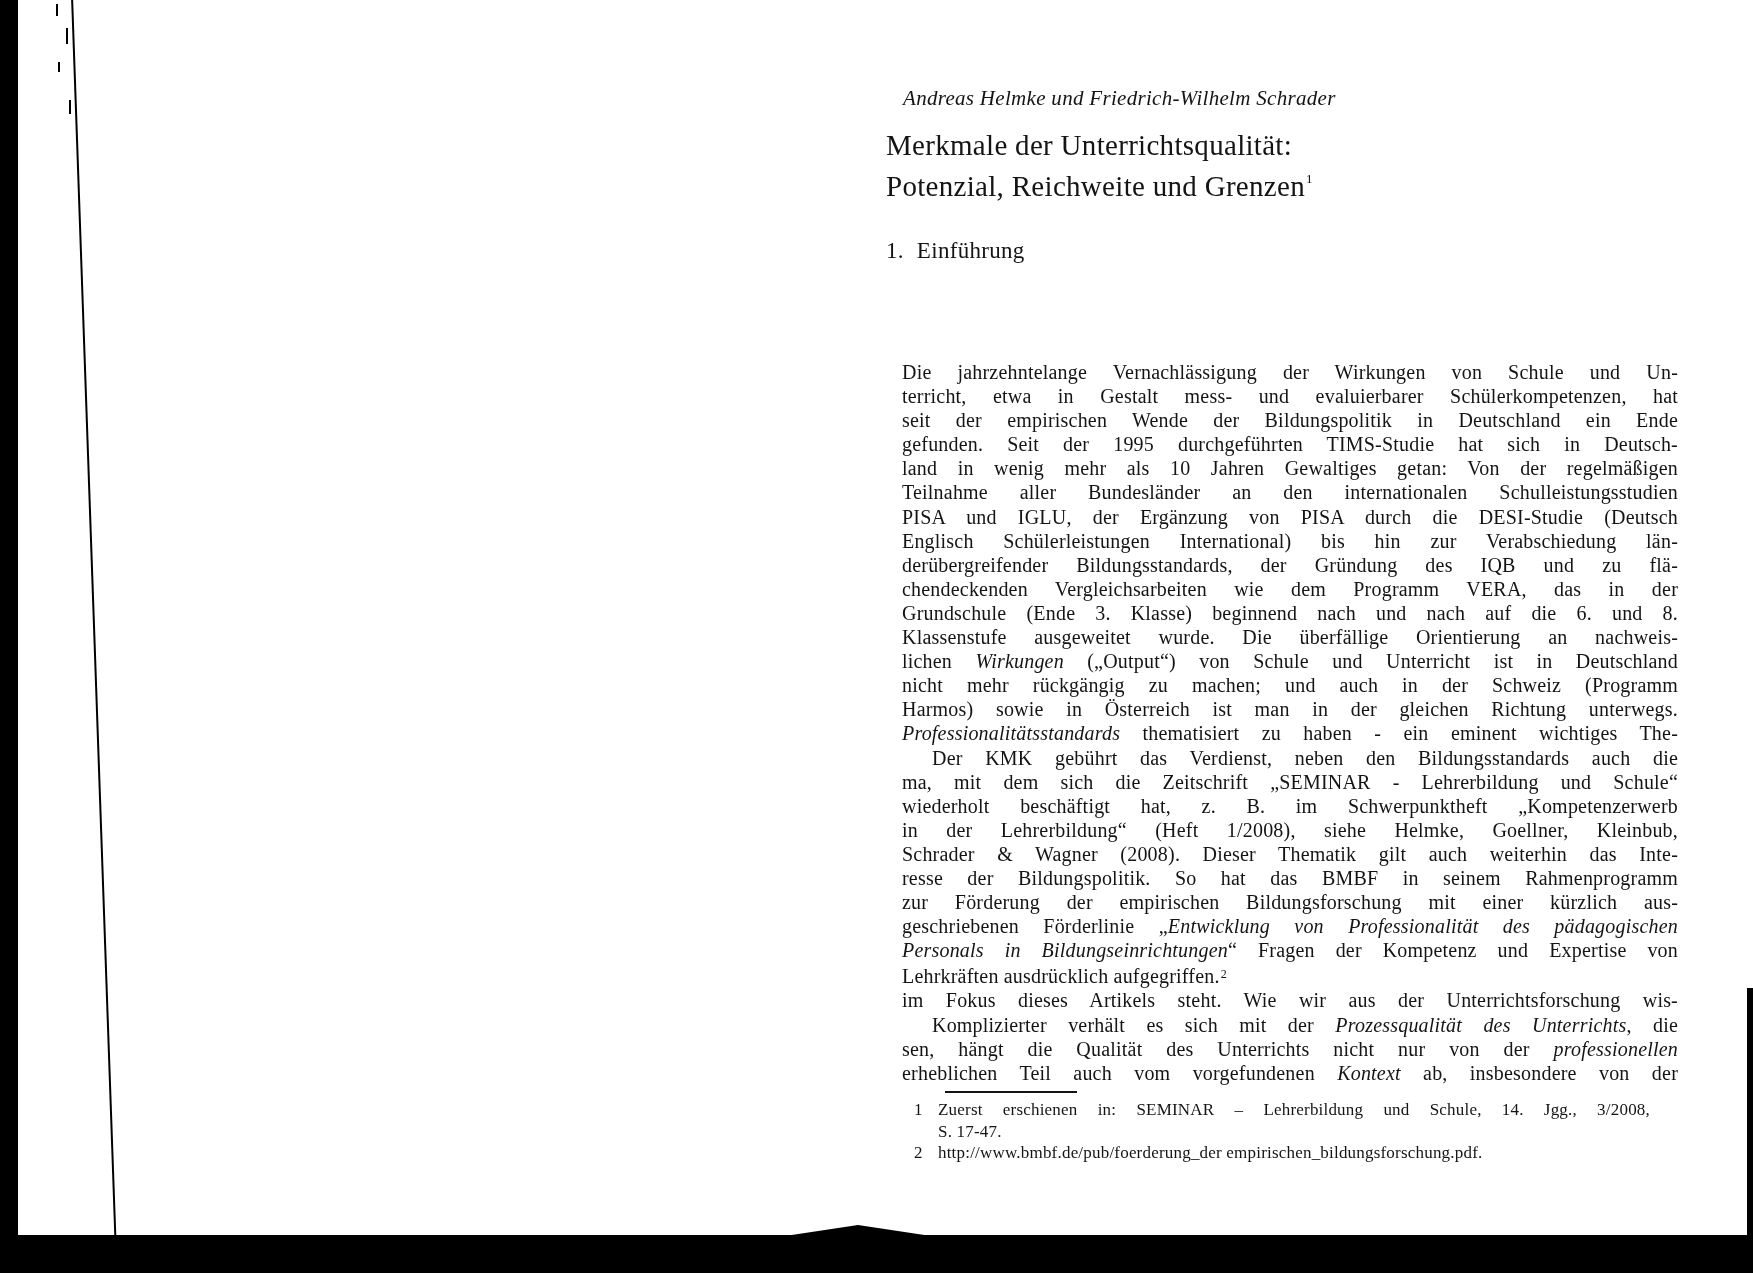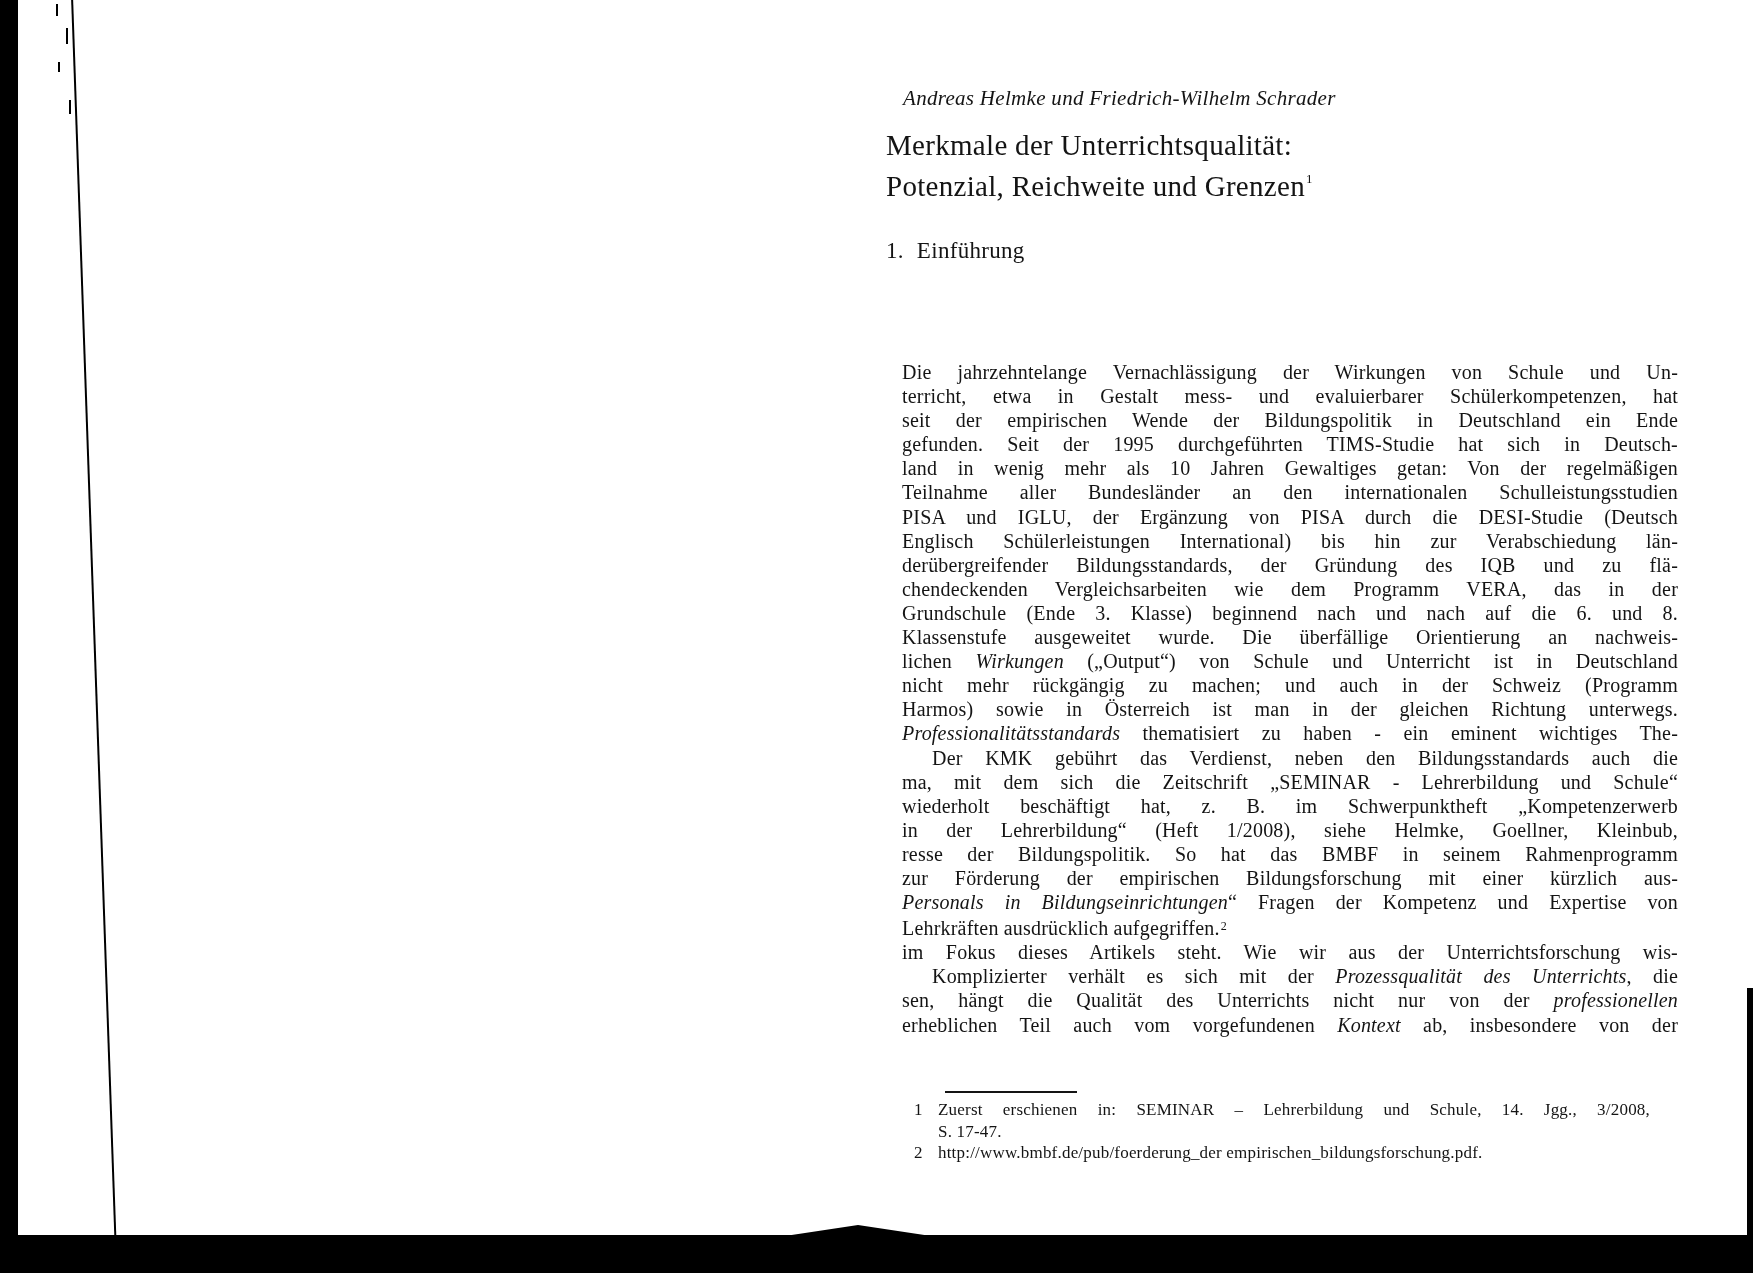--- a/index.html
+++ b/index.html
@@ -87,22 +87,24 @@
         <div class="line j"><span>Grundschule (Ende 3. Klasse) beginnend nach und nach auf die 6. und 8.</span></div>
         <div class="line j"><span>Klassenstufe ausgeweitet wurde. Die überfällige Orientierung an nachweis-</span></div>
         <div class="line j"><span>lichen </span><span class="it">Wirkungen</span><span> („Output“) von Schule und Unterricht ist in Deutschland</span></div>
         <div class="line j"><span>nicht mehr rückgängig zu machen; und auch in der Schweiz (Programm</span></div>
         <div class="line j"><span>Harmos) sowie in Österreich ist man in der gleichen Richtung unterwegs.</span></div>
         <div class="line j"><span class="it">Professionalitätsstandards</span><span> thematisiert zu haben - ein eminent wichtiges The-</span></div>
         <div class="line j ind"><span>Der KMK gebührt das Verdienst, neben den Bildungsstandards auch die</span></div>
         <div class="line j"><span>ma, mit dem sich die Zeitschrift „SEMINAR - Lehrerbildung und Schule“</span></div>
         <div class="line j"><span>wiederholt beschäftigt hat, z. B. im Schwerpunktheft „Kompetenzerwerb</span></div>
         <div class="line j"><span>in der Lehrerbildung“ (Heft 1/2008), siehe Helmke, Goellner, Kleinbub,</span></div>
+        <div class="line j"><span>Schrader &amp; Wagner (2008). Dieser Thematik gilt auch weiterhin das Inte-</span></div>
         <div class="line j"><span>resse der Bildungspolitik. So hat das BMBF in seinem Rahmenprogramm</span></div>
         <div class="line j"><span>zur Förderung der empirischen Bildungsforschung mit einer kürzlich aus-</span></div>
+        <div class="line j"><span>geschriebenen Förderlinie „</span><span class="it">Entwicklung von Professionalität des pädagogischen</span></div>
         <div class="line j"><span class="it">Personals in Bildungseinrichtungen</span><span>“ Fragen der Kompetenz und Expertise von</span></div>
         <div class="line"><span>Lehrkräften ausdrücklich aufgegriffen.</span><span class="sup">2</span></div>
         <div class="line j"><span>im Fokus dieses Artikels steht. Wie wir aus der Unterrichtsforschung wis-</span></div>
         <div class="line j ind"><span>Komplizierter verhält es sich mit der </span><span class="it">Prozessqualität des Unterrichts</span><span>, die</span></div>
         <div class="line j"><span>sen, hängt die Qualität des Unterrichts nicht nur von der </span><span class="it">professionellen</span></div>
         <div class="line j"><span>erheblichen Teil auch vom vorgefundenen </span><span class="it">Kontext</span><span> ab, insbesondere von der</span></div>
       </div>
 
     <div class="fnrule"></div>
     <div class="footnotes">

